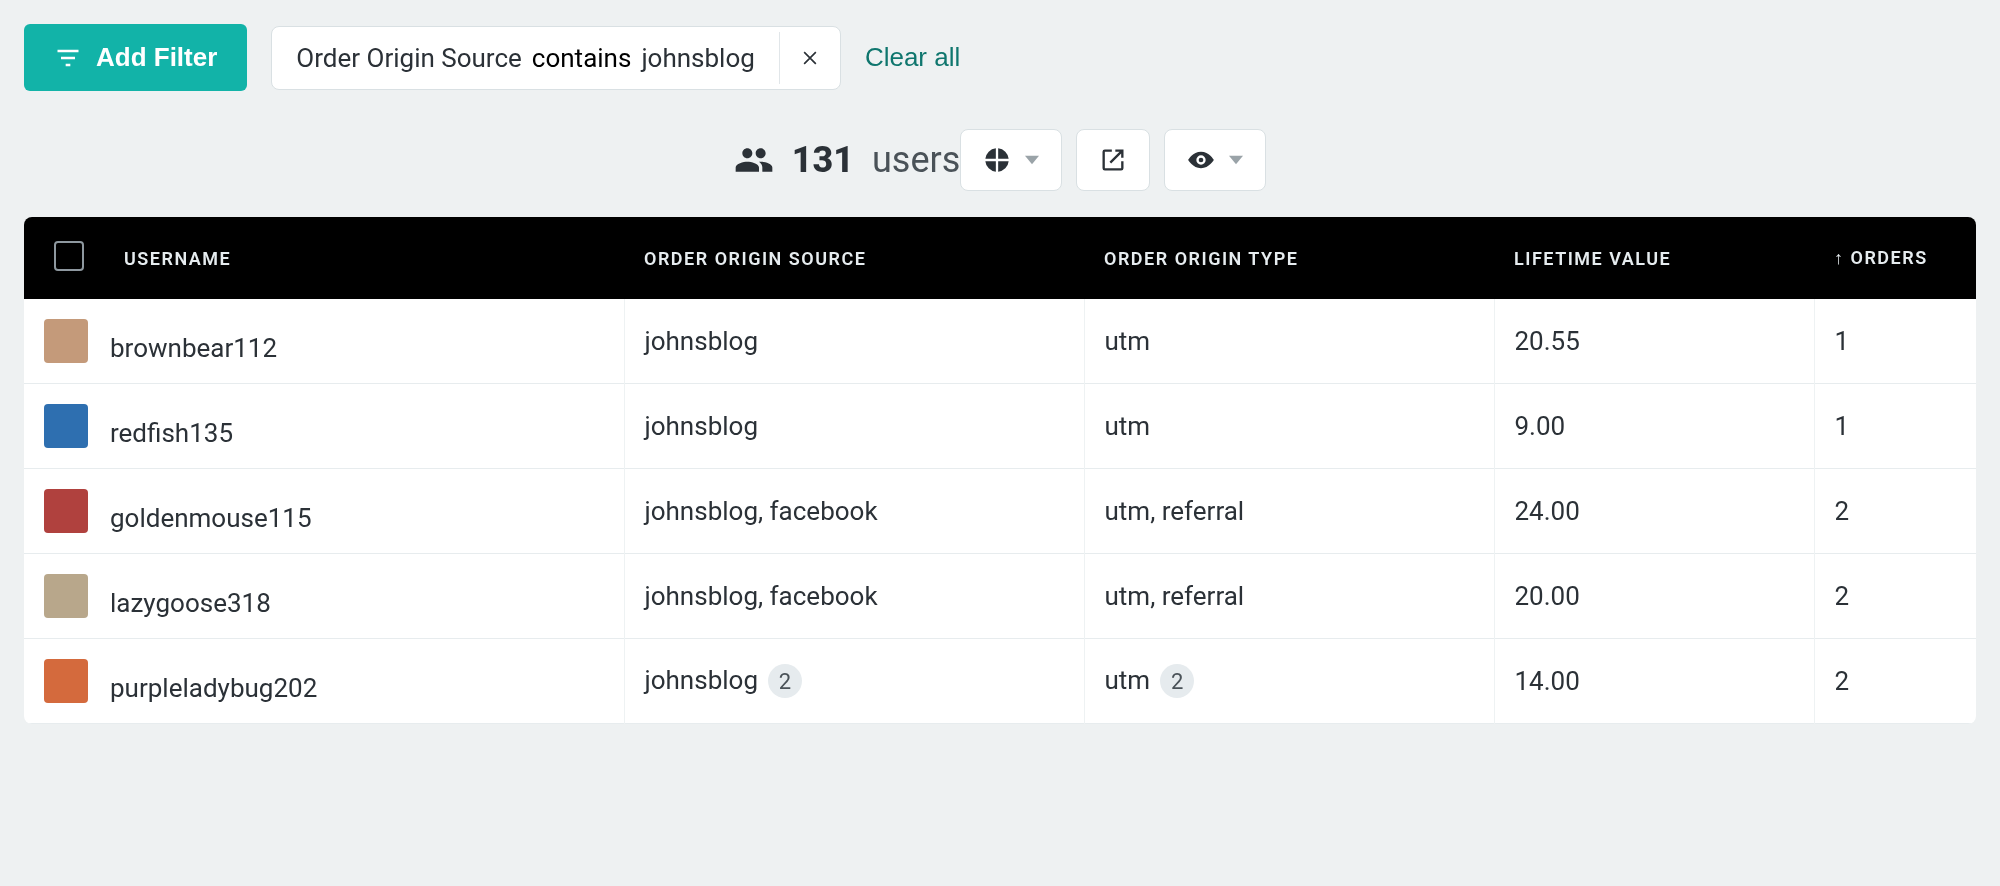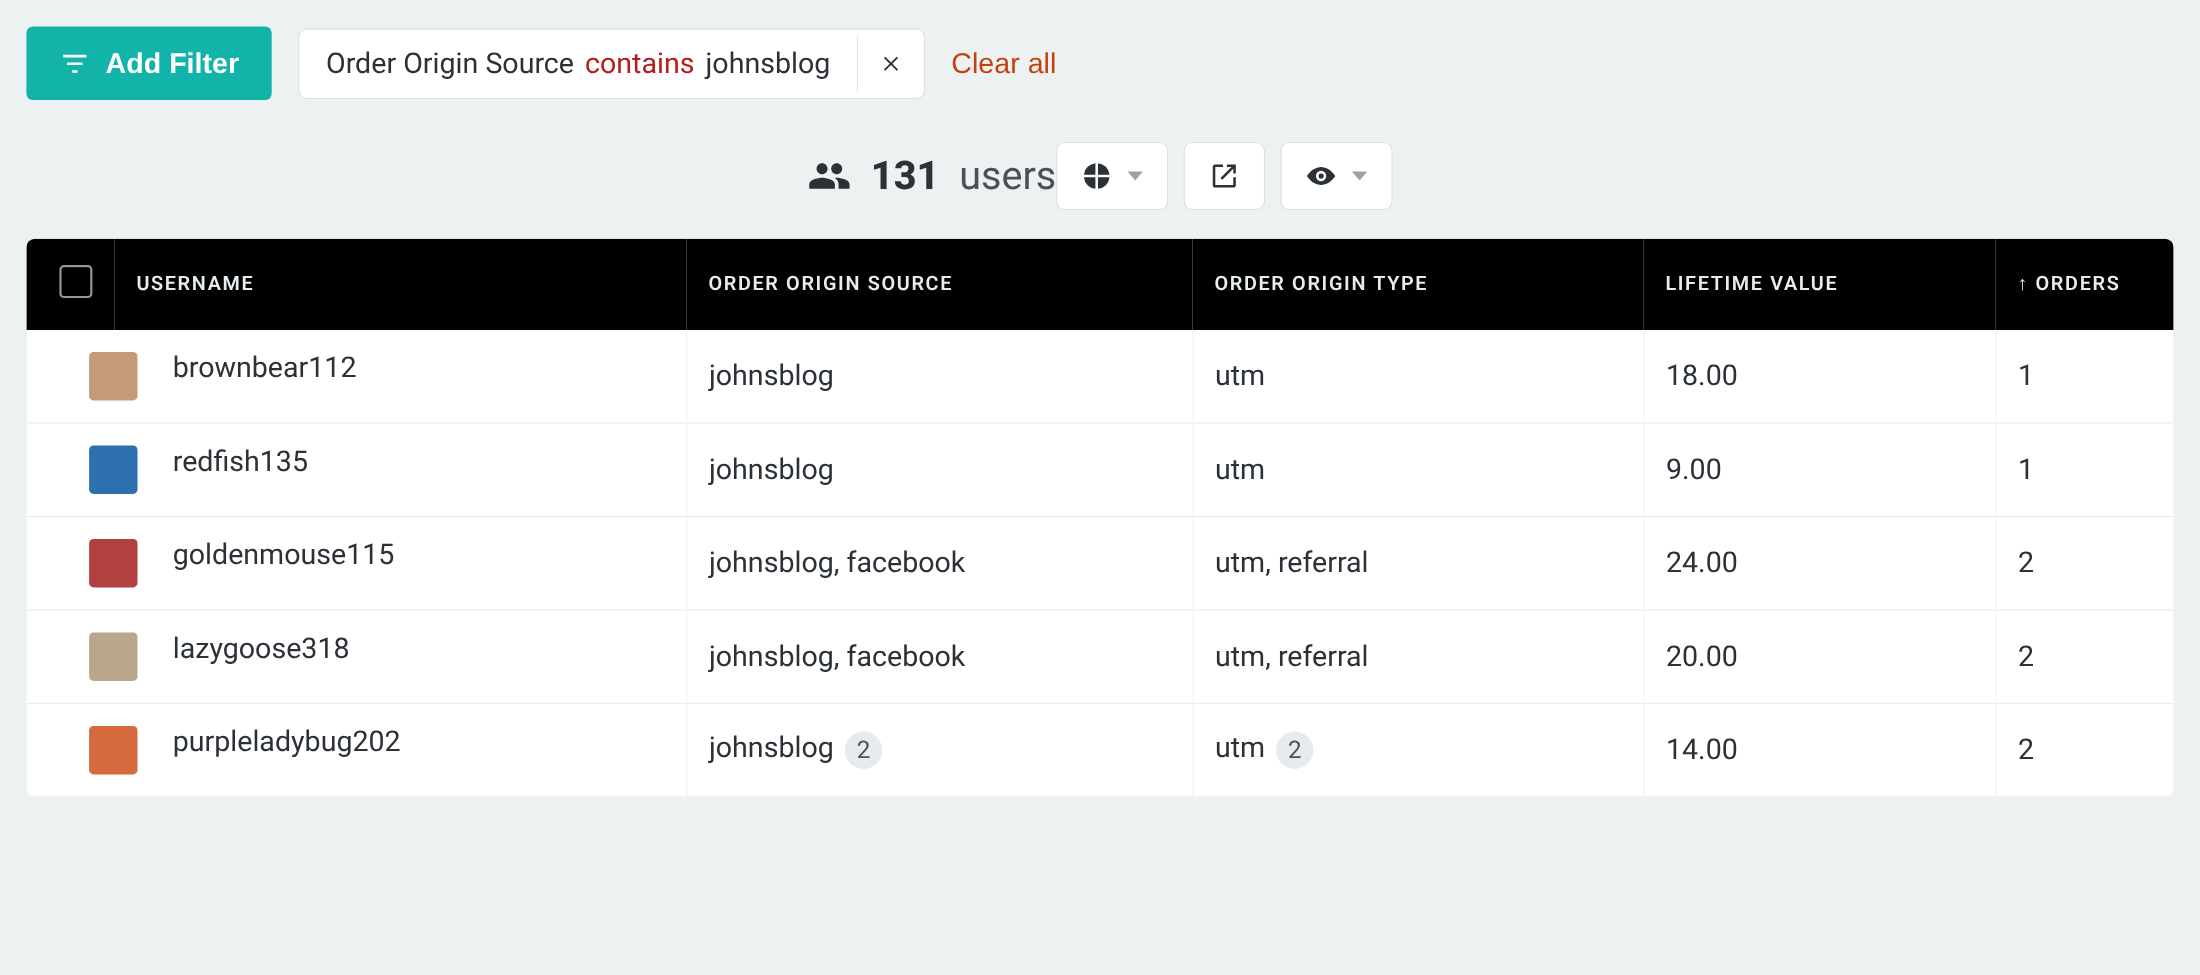--- a/index.html
+++ b/index.html
@@ -41,32 +41,32 @@
     border-radius: 8px;
     font-size: 26px;
     color: #2b3137;
     overflow: hidden;
   }
   .filter-chip .chip-text {
     padding: 16px 24px;
     display: inline-flex;
     gap: 10px;
   }
-  .filter-chip .op { color: #b91c1c; }
+  .filter-chip .op { color: #000000; }
   .filter-chip .chip-close {
     border-left: 1px solid #e1e6e9;
     padding: 16px 20px;
     cursor: pointer;
     display: inline-flex;
     align-items: center;
     justify-content: center;
   }
   .filter-chip .chip-close svg { width: 20px; height: 20px; stroke: #2b3137; }
   .clear-all {
-    color: #c2410c;
+    color: #0f766e;
     font-size: 26px;
     cursor: pointer;
     background: none;
     border: none;
   }
 
   
   .header-row {
     display: flex;
     align-items: center;
@@ -131,23 +131,22 @@
   tbody td {
     font-size: 26px;
     color: #2b3137;
     padding: 20px 20px;
     border-right: 1px solid #eef2f3;
     vertical-align: middle;
   }
   tbody td:last-child { border-right: none; }
   .user-cell {
     display: flex;
-    align-items: flex-start;
-    gap: 32px;
-    margin-left: 37px;
+    align-items: flex-end;
+    gap: 22px;
   }
   .avatar {
     width: 44px; height: 44px;
     border-radius: 4px;
     display: inline-block;
   }
   .badge {
     display: inline-flex;
     align-items: center;
     justify-content: center;
@@ -267,21 +266,21 @@
     <tbody id="tbody">
         <tr>
           <td colspan="2">
             <div class="user-cell">
               <span class="avatar" style="background: rgb(196, 154, 122);"></span>
               <span>brownbear112</span>
             </div>
           </td>
           <td><span>johnsblog</span></td>
           <td><span>utm</span></td>
-          <td><span>18.00</span></td>
+          <td><span>20.55</span></td>
           <td><span>1</span></td>
         </tr>
         <tr>
           <td colspan="2">
             <div class="user-cell">
               <span class="avatar" style="background: rgb(46, 111, 176);"></span>
               <span>redfish135</span>
             </div>
           </td>
           <td><span>johnsblog</span></td>

